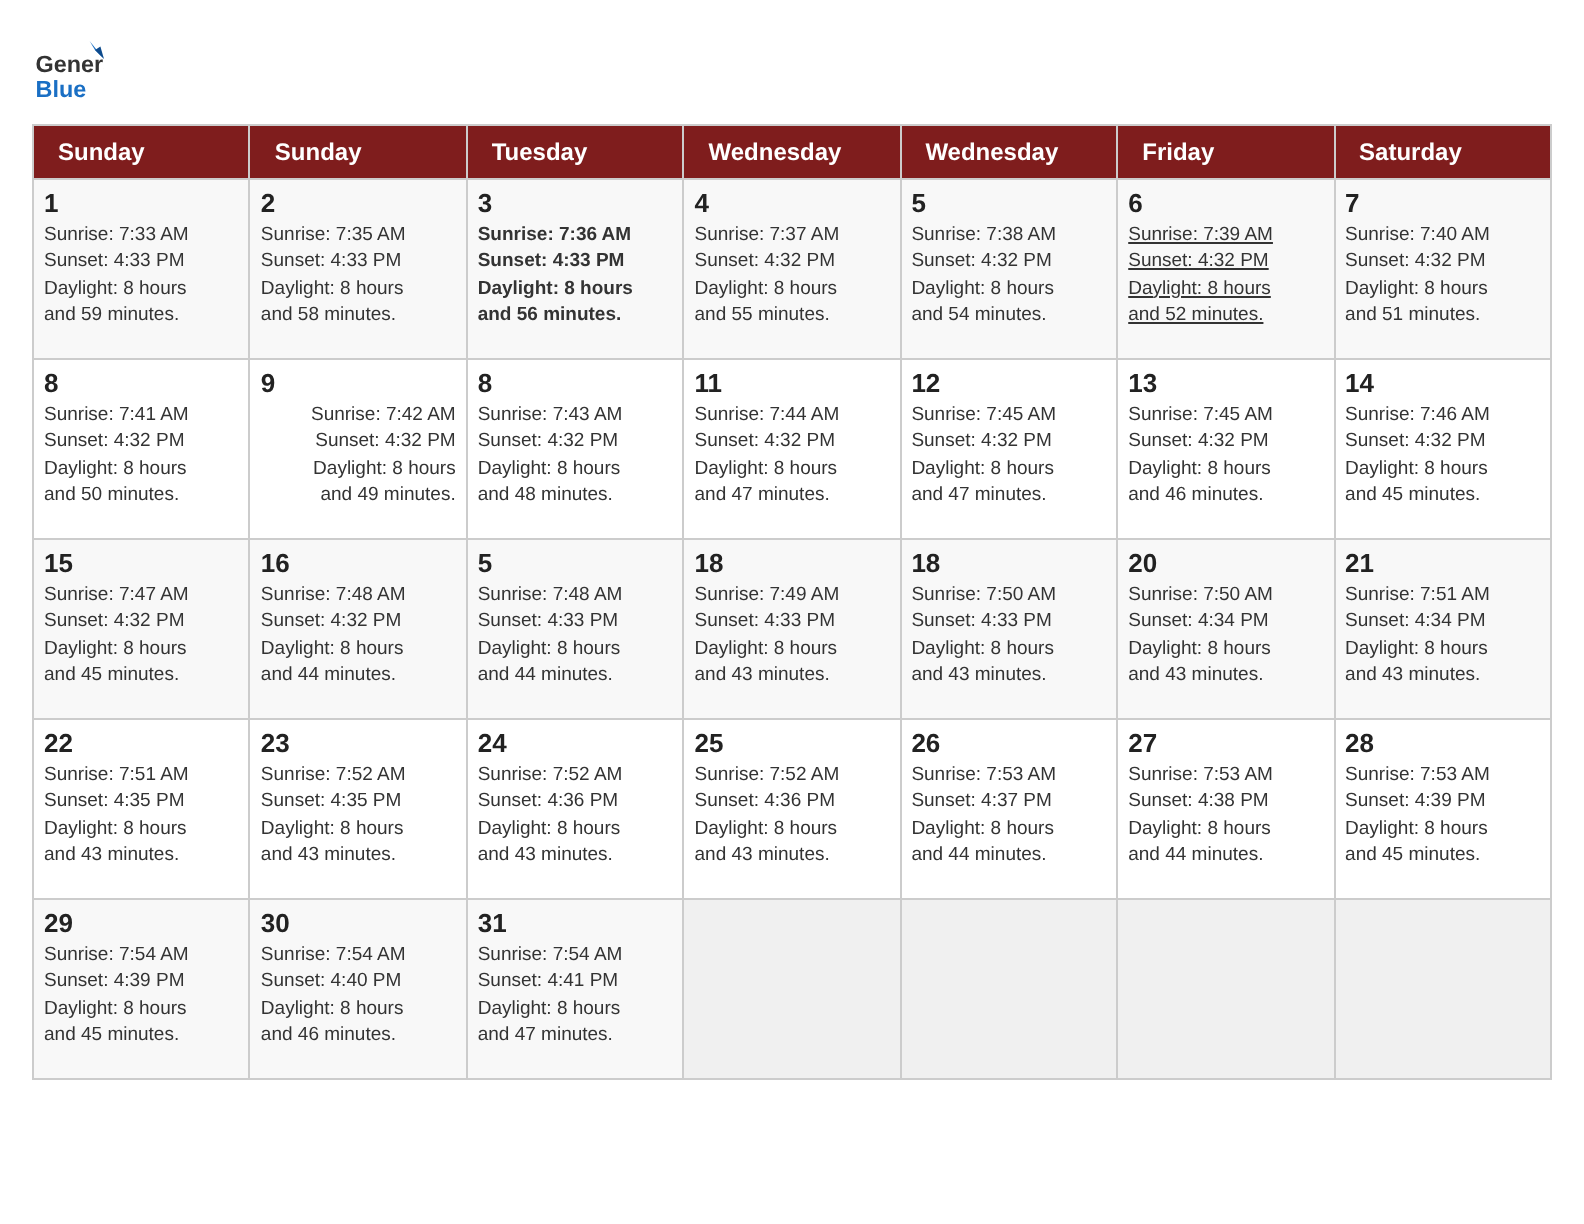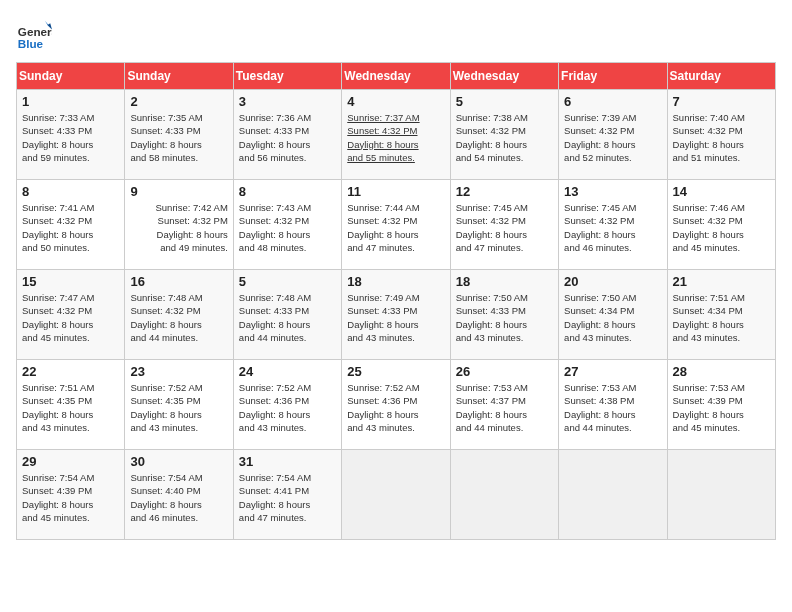--- a/index.html
+++ b/index.html
@@ -36,23 +36,23 @@
     .subtitle {
       font-size: 15px;
       color: #555;
     }
     .calendar-table {
       width: 100%;
       border-collapse: collapse;
       font-size: 10.5px;
     }
     .calendar-table thead tr th {
-      background-color: #ef4444;
+      background-color: #7f1d1d;
       color: #fff;
-      padding: 6px 2px;
+      padding: 6px 12px;
       text-align: left;
       font-size: 12px;
       font-weight: bold;
       border: 1px solid #ccc;
     }
     .calendar-table tbody tr td {
       border: 1px solid #ccc;
       vertical-align: top;
       padding: 4px 5px;
       height: 90px;
@@ -123,42 +123,42 @@
         </td>
         <td>
           <span class="day-num">2</span>
           <div class="day-info" style="white-space: pre-wrap;">Sunrise: 7:35 AM
 Sunset: 4:33 PM
 Daylight: 8 hours
 and 58 minutes.</div>
         </td>
         <td>
           <span class="day-num">3</span>
-          <div class="day-info" style="white-space: pre-wrap;">Sunrise: 7:36 AM
+          <div class="day-info" style="white-space: pre-wrap; font-weight: bold;">Sunrise: 7:36 AM
 Sunset: 4:33 PM
 Daylight: 8 hours
 and 56 minutes.</div>
         </td>
         <td>
           <span class="day-num">4</span>
-          <div class="day-info" style="white-space: pre-wrap; text-decoration: underline;">Sunrise: 7:37 AM
+          <div class="day-info" style="white-space: pre-wrap;">Sunrise: 7:37 AM
 Sunset: 4:32 PM
 Daylight: 8 hours
 and 55 minutes.</div>
         </td>
         <td>
           <span class="day-num">5</span>
           <div class="day-info" style="white-space: pre-wrap;">Sunrise: 7:38 AM
 Sunset: 4:32 PM
 Daylight: 8 hours
 and 54 minutes.</div>
         </td>
         <td>
           <span class="day-num">6</span>
-          <div class="day-info" style="white-space: pre-wrap;">Sunrise: 7:39 AM
+          <div class="day-info" style="white-space: pre-wrap; text-decoration: underline;">Sunrise: 7:39 AM
 Sunset: 4:32 PM
 Daylight: 8 hours
 and 52 minutes.</div>
         </td>
         <td>
           <span class="day-num">7</span>
           <div class="day-info" style="white-space: pre-wrap;">Sunrise: 7:40 AM
 Sunset: 4:32 PM
 Daylight: 8 hours
 and 51 minutes.</div>

